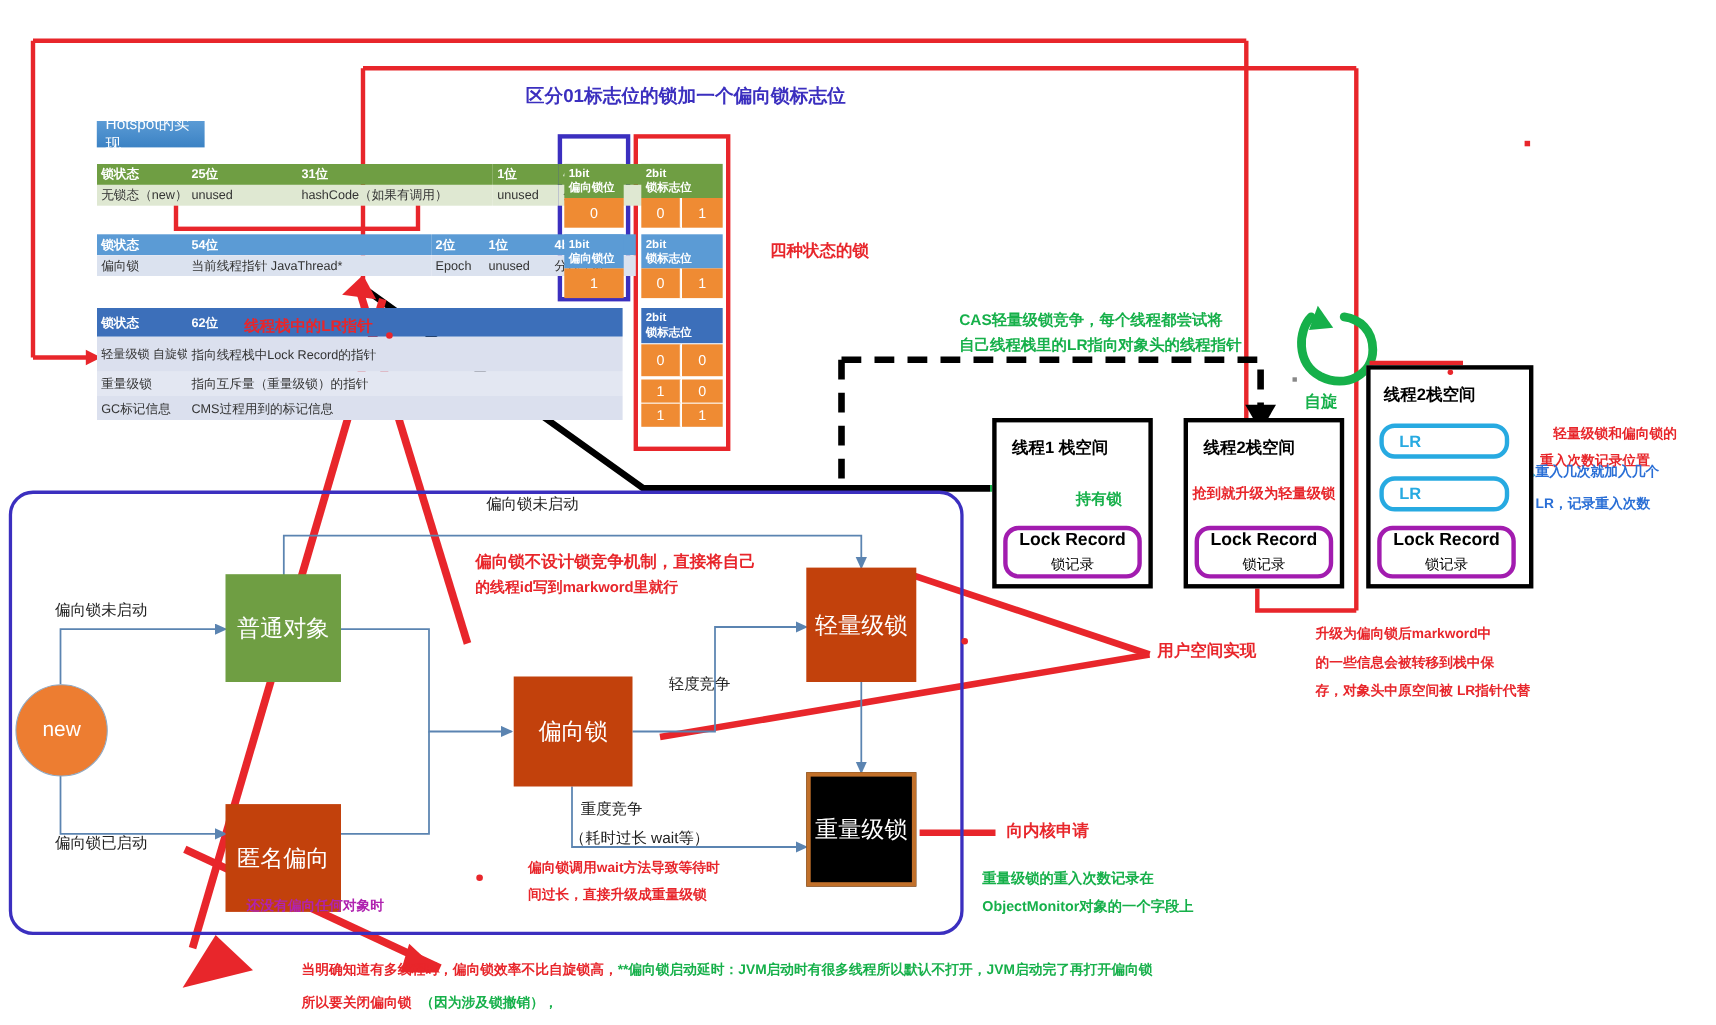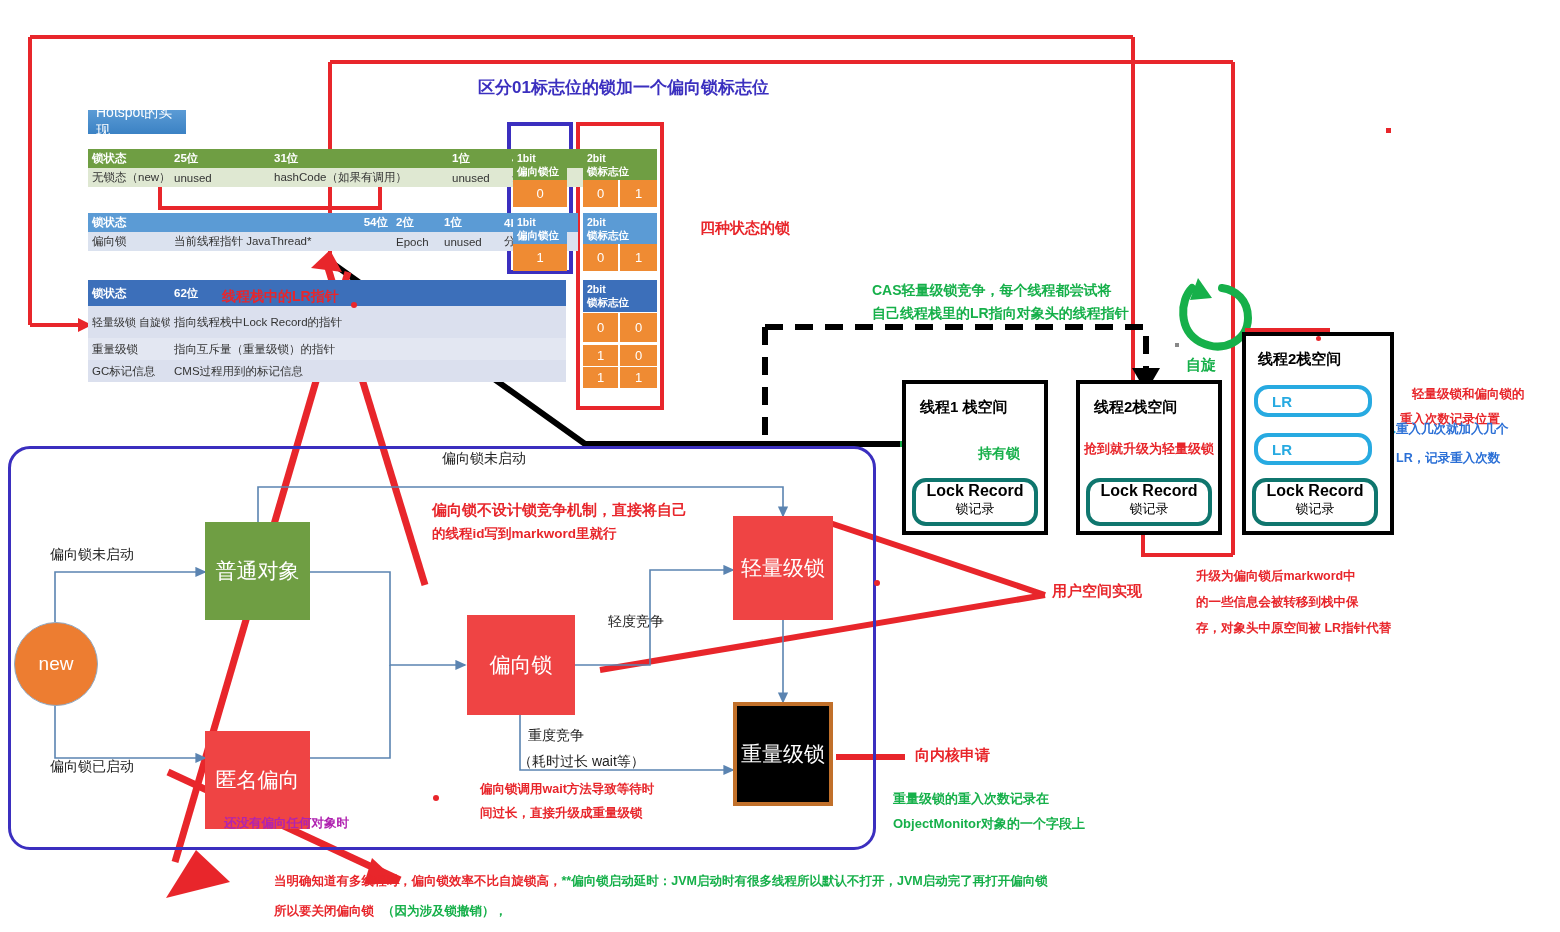--- a/index.html
+++ b/index.html
@@ -31,38 +31,38 @@
   .red{color:#e8262b;}
   .green{color:#16b04a;}
   .purple{color:#3b2fbf;}
   .blue-ink{color:#2a6fd6;}
   .magenta{color:#b023b0;}
 
   
   .fbox{position:absolute;display:flex;align-items:center;justify-content:center;
         color:#fff;font-size:21px;}
   .fbox.green-b{background:#6f9e43;}
-  .fbox.blue-b{background:#ef4444;text-align:center;}
+  .fbox.blue-b{background:#c2410c;text-align:center;}
   .fbox.black-b{background:#000;border:4px solid #c1702a;box-sizing:border-box;}
   #new-circle{left:14px;top:622px;width:82px;height:82px;border-radius:50%;
       background:#ed7d31;border:1px solid #8fa9c4;color:#fff;font-size:19px;
       display:flex;align-items:center;justify-content:center;}
 
   .flow-label{position:absolute;color:#222;font-size:14px;white-space:nowrap;}
 
   
   #flow-container{left:8px;top:446px;width:868px;height:404px;
       border:3px solid #3b2fbf;border-radius:22px;box-sizing:border-box;background:transparent;}
 
   
   .tbox{position:absolute;border:4px solid #000;background:#fff;box-sizing:border-box;}
   .tbox-title{position:absolute;font-size:15px;font-weight:bold;color:#000;white-space:nowrap;}
-  .lockrec{position:absolute;border:4px solid #0f766e;border-radius:14px;background:#fff;
+  .lockrec{position:absolute;border:4px solid #a21caf;border-radius:14px;background:#fff;
       box-sizing:border-box;display:flex;flex-direction:column;align-items:center;
-      justify-content:flex-start;}
+      justify-content:space-between;}
   .lockrec .l1{font-size:16px;font-weight:bold;color:#000;}
   .lockrec .l2{font-size:13px;color:#000;}
   .lrbox{position:absolute;border:4px solid #27aae1;border-radius:14px;background:#fff;
       box-sizing:border-box;display:flex;align-items:center;padding-left:14px;
       color:#27aae1;font-size:15px;font-weight:bold;}
 </style>
 </head>
 <body>
 
 <svg class="overlay" xmlns="http://www.w3.org/2000/svg">
@@ -201,21 +201,21 @@
 <div class="abs" style="left:583px;top:149px;width:74px;height:31px;background:#6f9e43;color:#fff;
      font-size:10.5px;font-weight:bold;line-height:1.2;padding:3px 4px;box-sizing:border-box;white-space:pre;">2bit
 锁标志位</div>
 <div class="abs orange" style="left:583px;top:180px;width:36px;height:27px;line-height:27px;border-right:1px solid #fff;box-sizing:border-box;">0</div>
 <div class="abs orange" style="left:620px;top:180px;width:37px;height:27px;line-height:27px;">1</div>
 
 <table class="mw-table" id="t2" style="left:88px;top:213px;width:450px;">
   <tbody>
       <tr class="hdr-blue">
     <td style="width:74px;">锁状态</td>
-    <td style="width:214px;text-align:right;">54位</td>
+    <td style="width:214px;">54位</td>
     <td style="width:40px;">2位</td>
     <td style="width:52px;">1位</td>
     <td style="width:70px;">4bit</td>
   </tr>
   <tr class="row-blue">
     <td>偏向锁</td>
     <td>当前线程指针 JavaThread*</td>
     <td>Epoch</td>
     <td>unused</td>
     <td>分代年龄</td>

